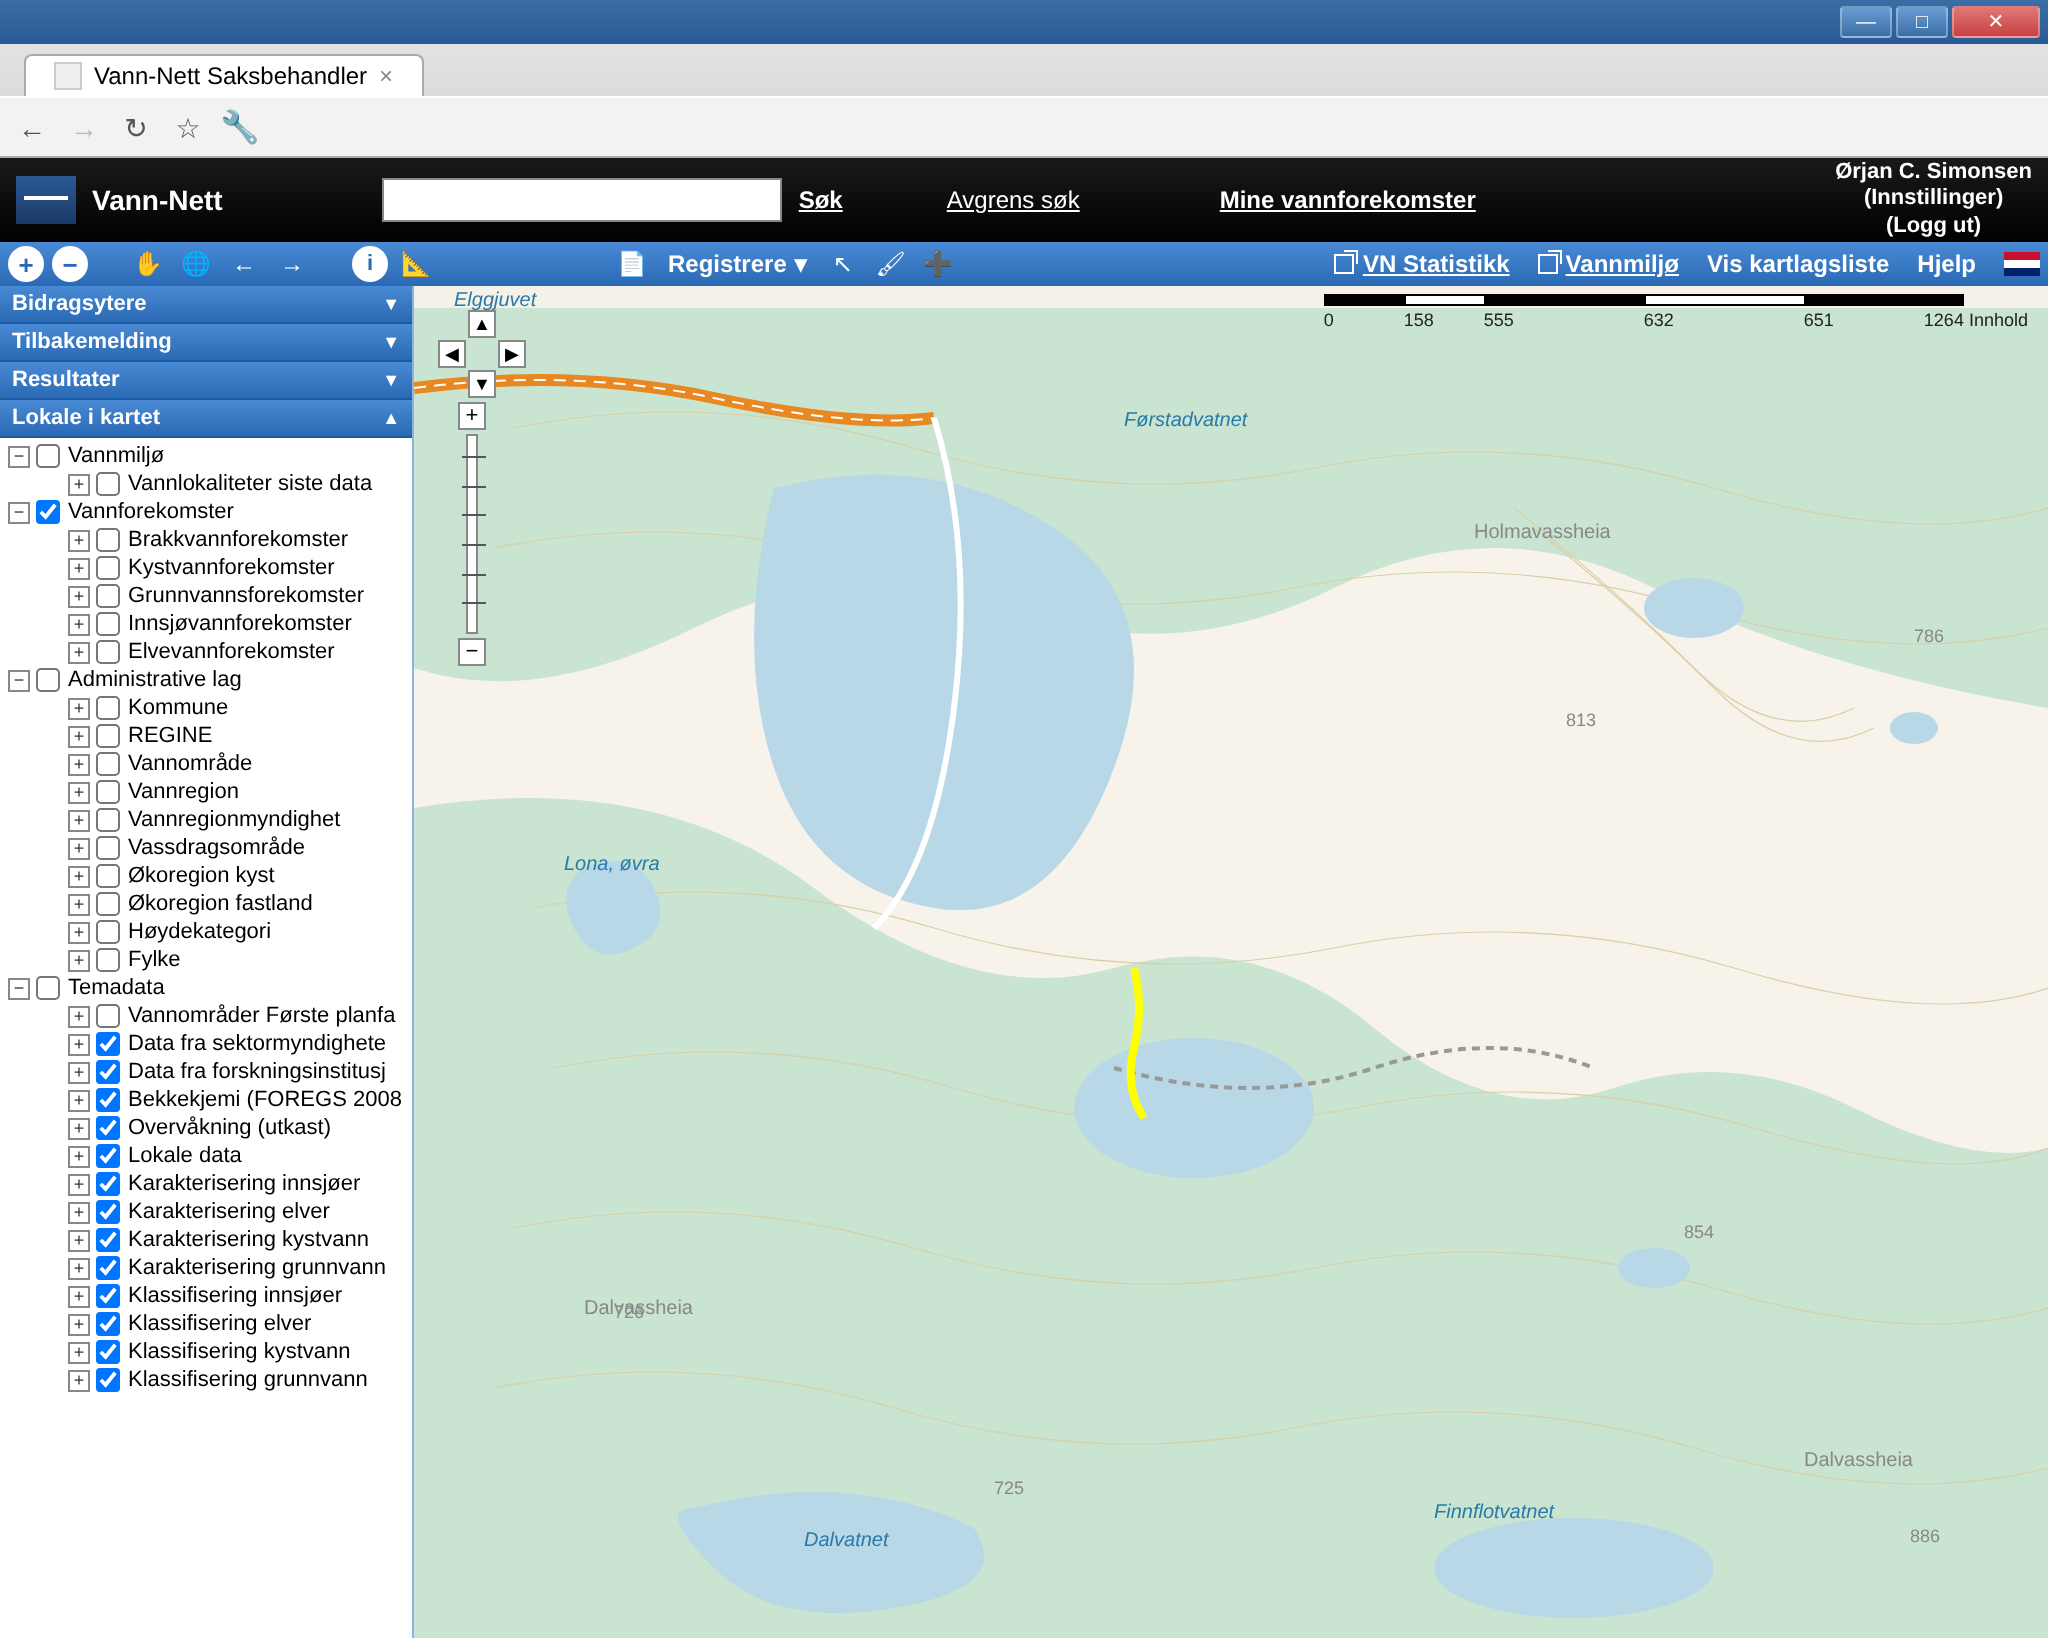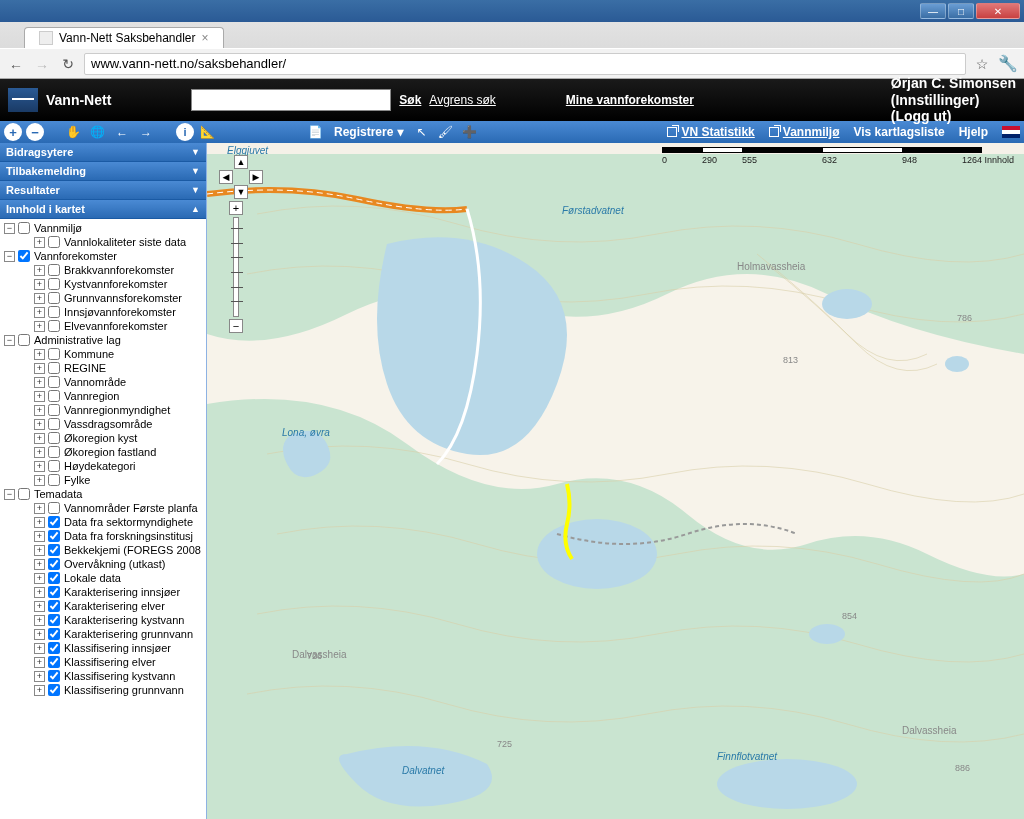--- a/index.html
+++ b/index.html
@@ -5,40 +5,40 @@
 * { margin: 0; padding: 0; box-sizing: border-box; font-family: "Segoe UI", Tahoma, Arial, sans-serif; }
 body { width: 1024px; height: 819px; overflow: hidden; background: #fff; }
 
 
 .browser-chrome { background: linear-gradient(#e8e8e8, #d4d4d4); border-bottom: 1px solid #aaa; }
 .titlebar { height: 22px; background: linear-gradient(#3a6ea5, #2a5a95); display: flex; justify-content: flex-end; align-items: center; padding-right: 4px; }
 .win-btn { width: 26px; height: 16px; margin-left: 2px; display: inline-flex; align-items: center; justify-content: center; font-size: 10px; color: #fff; border: 1px solid rgba(255,255,255,0.3); border-radius: 2px; }
 .win-min { background: linear-gradient(#6a9dd4, #3a6ea5); }
 .win-max { background: linear-gradient(#6a9dd4, #3a6ea5); }
 .win-close { background: linear-gradient(#e07777, #c94141); width: 44px; }
-.tabs-bar { height: 26px; display: flex; align-items: flex-end; padding-left: 24px; }
+.tabs-bar { height: 26px; display: flex; align-items: flex-end; padding-left: 12px; }
 .tab { background: #fff; border: 1px solid #aaa; border-bottom: none; border-radius: 4px 4px 0 0; padding: 3px 14px; font-size: 12px; display: flex; align-items: center; gap: 6px; }
 .tab .favicon { width: 14px; height: 14px; background: #eee; border: 1px solid #ccc; }
 .tab .close { font-size: 12px; color: #888; }
 .nav-bar { height: 30px; background: #f2f2f2; display: flex; align-items: center; padding: 0 6px; gap: 6px; border-top: 1px solid #fff; }
 .nav-icon { width: 20px; height: 20px; display: inline-flex; align-items: center; justify-content: center; font-size: 14px; color: #555; }
 .url-bar { flex: 1; height: 22px; background: #fff; border: 1px solid #ccc; border-radius: 2px; padding: 2px 6px; font-size: 13px; }
 .wrench { width: 20px; height: 20px; font-size: 16px; color: #555; display: flex; align-items: center; justify-content: center; }
 
 
 .app-header { height: 42px; background: linear-gradient(#1a1a1a, #000); display: flex; align-items: center; padding: 0 8px; color: #fff; }
 .app-logo { width: 30px; height: 24px; background: linear-gradient(#2a5a95, #1a3a65); margin-right: 8px; position: relative; }
 .app-logo::after { content: ""; position: absolute; left: 4px; right: 4px; top: 10px; height: 2px; background: #fff; }
 .app-title { font-size: 14px; font-weight: bold; }
 .search-area { margin-left: 80px; display: flex; align-items: center; gap: 8px; }
 .search-input { width: 200px; height: 22px; background: #fff; border: 1px solid #888; }
 .search-btn, .link-txt { color: #fff; text-decoration: underline; font-size: 12px; font-weight: bold; }
-.link-txt { font-weight: normal; }
+.link-txt { font-weight: normal; margin-left: 44px; }
 .mine-link { margin-left: 70px; font-size: 12px; text-decoration: underline; font-weight: bold; }
-.user-block { margin-left: auto; text-align: left; font-size: 14px; line-height: 1.2; }
+.user-block { margin-left: auto; text-align: center; font-size: 11px; line-height: 1.2; }
 .user-block span { display: block; font-weight: bold; }
 
 
 .toolbar { height: 22px; background: linear-gradient(#4a8ad4, #2a6ab4); display: flex; align-items: center; padding: 0 4px; gap: 4px; }
 .tbtn { width: 20px; height: 18px; display: inline-flex; align-items: center; justify-content: center; font-size: 12px; color: #fff; border-radius: 2px; }
 .tbtn-circle { width: 18px; height: 18px; border-radius: 50%; background: #fff; color: #2a6ab4; font-weight: bold; font-size: 13px; }
 .tsep { width: 12px; }
 .tbtn-txt { color: #fff; font-size: 12px; font-weight: bold; padding: 0 4px; display: flex; align-items: center; gap: 4px; }
 .toolbar-right { margin-left: auto; display: flex; align-items: center; gap: 14px; text-align: center; }
 .tlink { color: #fff; font-size: 12px; text-decoration: underline; font-weight: bold; display: flex; align-items: center; gap: 4px; }
@@ -92,21 +92,20 @@
     <div class="tab">
       <span class="favicon"></span>
       <span>Vann-Nett Saksbehandler</span>
       <span class="close">×</span>
     </div>
   </div>
   <div class="nav-bar">
     <span class="nav-icon">←</span>
     <span class="nav-icon" style="color:#bbb">→</span>
     <span class="nav-icon">↻</span>
-    <div class="url-bar"><span>www.vann-nett.no/saksbehandler/</span></div>
     <span class="nav-icon">☆</span>
     <span class="wrench">🔧</span>
   </div>
 </div>
 
 <div class="app-header">
   <div class="app-logo"></div>
   <span class="app-title">Vann-Nett</span>
   <div class="search-area">
     <input class="search-input" style="">
@@ -161,21 +160,21 @@
       </div>
     <div class="panel-header">
         <span>Tilbakemelding</span>
         <span class="caret">▼</span>
       </div>
     <div class="panel-header">
         <span>Resultater</span>
         <span class="caret">▼</span>
       </div>
     <div class="panel-header">
-        <span>Innhold i kartet</span>
+        <span>Lokale i kartet</span>
         <span class="caret">▲</span>
       </div>
 
     <div class="tree">
       <div class="tree-item">
           <span class="toggle">−</span>
           <input type="checkbox" style="">
           <span>Vannmiljø</span>
         </div>
       <div class="tree-item indent-2">
@@ -406,24 +405,24 @@
     <div class="map-scale">
       <div class="scale-bar">
         <span class="scale-seg" style="width:40px;background:#000"></span>
         <span class="scale-seg" style="width:40px;background:#fff"></span>
         <span class="scale-seg" style="width:80px;background:#000"></span>
         <span class="scale-seg" style="width:80px;background:#fff"></span>
         <span class="scale-seg" style="width:80px;background:#000"></span>
       </div>
       <div class="scale-lbls">
         <span style="width:40px">0</span>
-        <span style="width:40px">290</span>
+        <span style="width:40px">158</span>
         <span style="width:80px">555</span>
         <span style="width:80px">632</span>
-        <span style="width:60px">948</span>
+        <span style="width:60px">651</span>
         <span>1264</span>&nbsp;<span>Innhold</span>
       </div>
     </div>
 
     
     <div class="pan-ctrl">
       <div class="pan-arrow pan-n">▲</div>
       <div class="pan-arrow pan-s">▼</div>
       <div class="pan-arrow pan-w">◀</div>
       <div class="pan-arrow pan-e">▶</div>

